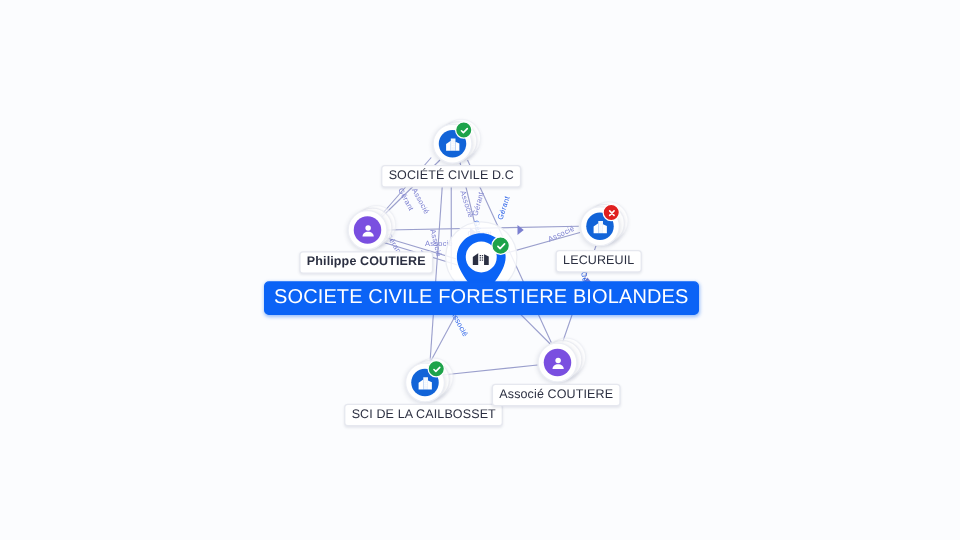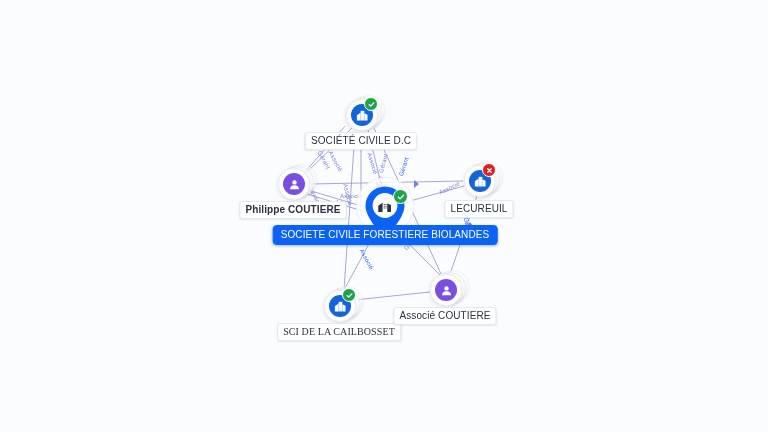--- a/index.html
+++ b/index.html
@@ -82,21 +82,21 @@
     padding: 2px 5px 3px 5px;
     font-size: 10px;
     color: #2c3042;
     box-shadow: 0 1px 2px rgba(40,50,90,0.10);
     letter-spacing: 0.1px;
   }
   .node-label.primary {
     background: #0b63f6;
     border-color: #0b63f6;
     color: #ffffff;
-    font-size: 10px;
+    font-size: 16px;
     border-radius: 4px;
     padding: 3px 7px 4px 7px;
     box-shadow: 0 1px 3px rgba(11,99,246,0.4);
   }
   .pin-halo {
     position: absolute;
     left: 50%;
     top: 21px;
     transform: translate(-50%, -50%);
     width: 56px;
@@ -257,21 +257,21 @@
               <path d="M10.3 9.2h1.4v1.4h-1.4zM12.6 9.2H14v1.4h-1.4zM10.3 11.6h1.4V13h-1.4zM12.6 11.6H14V13h-1.4zM10.3 14h1.4v1.4h-1.4zM12.6 14H14v1.4h-1.4z" fill="#ffffff"></path>
               <path d="M15 20V8.5l5 2.3V20h-5Z" fill="#ffffff"></path>
             </svg>
           </div>
         </div>
         <div class="badge badge-ok" style="width: 12px; height: 12px; right: -2px; top: -2px;">
           <svg width="7" height="7" viewBox="0 0 12 12">
             <path d="M2 6.2 4.6 8.8 10 3.2" stroke="#fff" stroke-width="2.2" fill="none" stroke-linecap="round" stroke-linejoin="round"></path>
           </svg>
         </div>
-        <div class="node-label" style="top: 33px; font-family: Liberation Serif, serif;">SCI DE LA CAILBOSSET</div>
+        <div class="node-label" style="top: 33px;">SCI DE LA CAILBOSSET</div>
       </div>
       <div class="node" style="left: 445px; top: 289px; width: 30px; height: 30px;">
         <div class="stack" style="width: 30px; height: 30px; left: 7px; top: -4px; opacity: 0.55;"></div>
         <div class="stack" style="width: 30px; height: 30px; left: 4px; top: -2px; opacity: 0.8;"></div>
         <div class="icon-disc" style="width: 30px; height: 30px;">
           <div class="inner-circle" style="width: 22px; height: 22px; background: rgb(122, 79, 224);">
             <svg width="15" height="15" viewBox="0 0 24 24" fill="none">
               <circle cx="12" cy="8.6" r="3.5" fill="#ffffff"></circle>
               <path d="M4.8 19.5c0-3.8 3.3-6.2 7.2-6.2s7.2 2.4 7.2 6.2H4.8Z" fill="#ffffff"></path>
             </svg>

